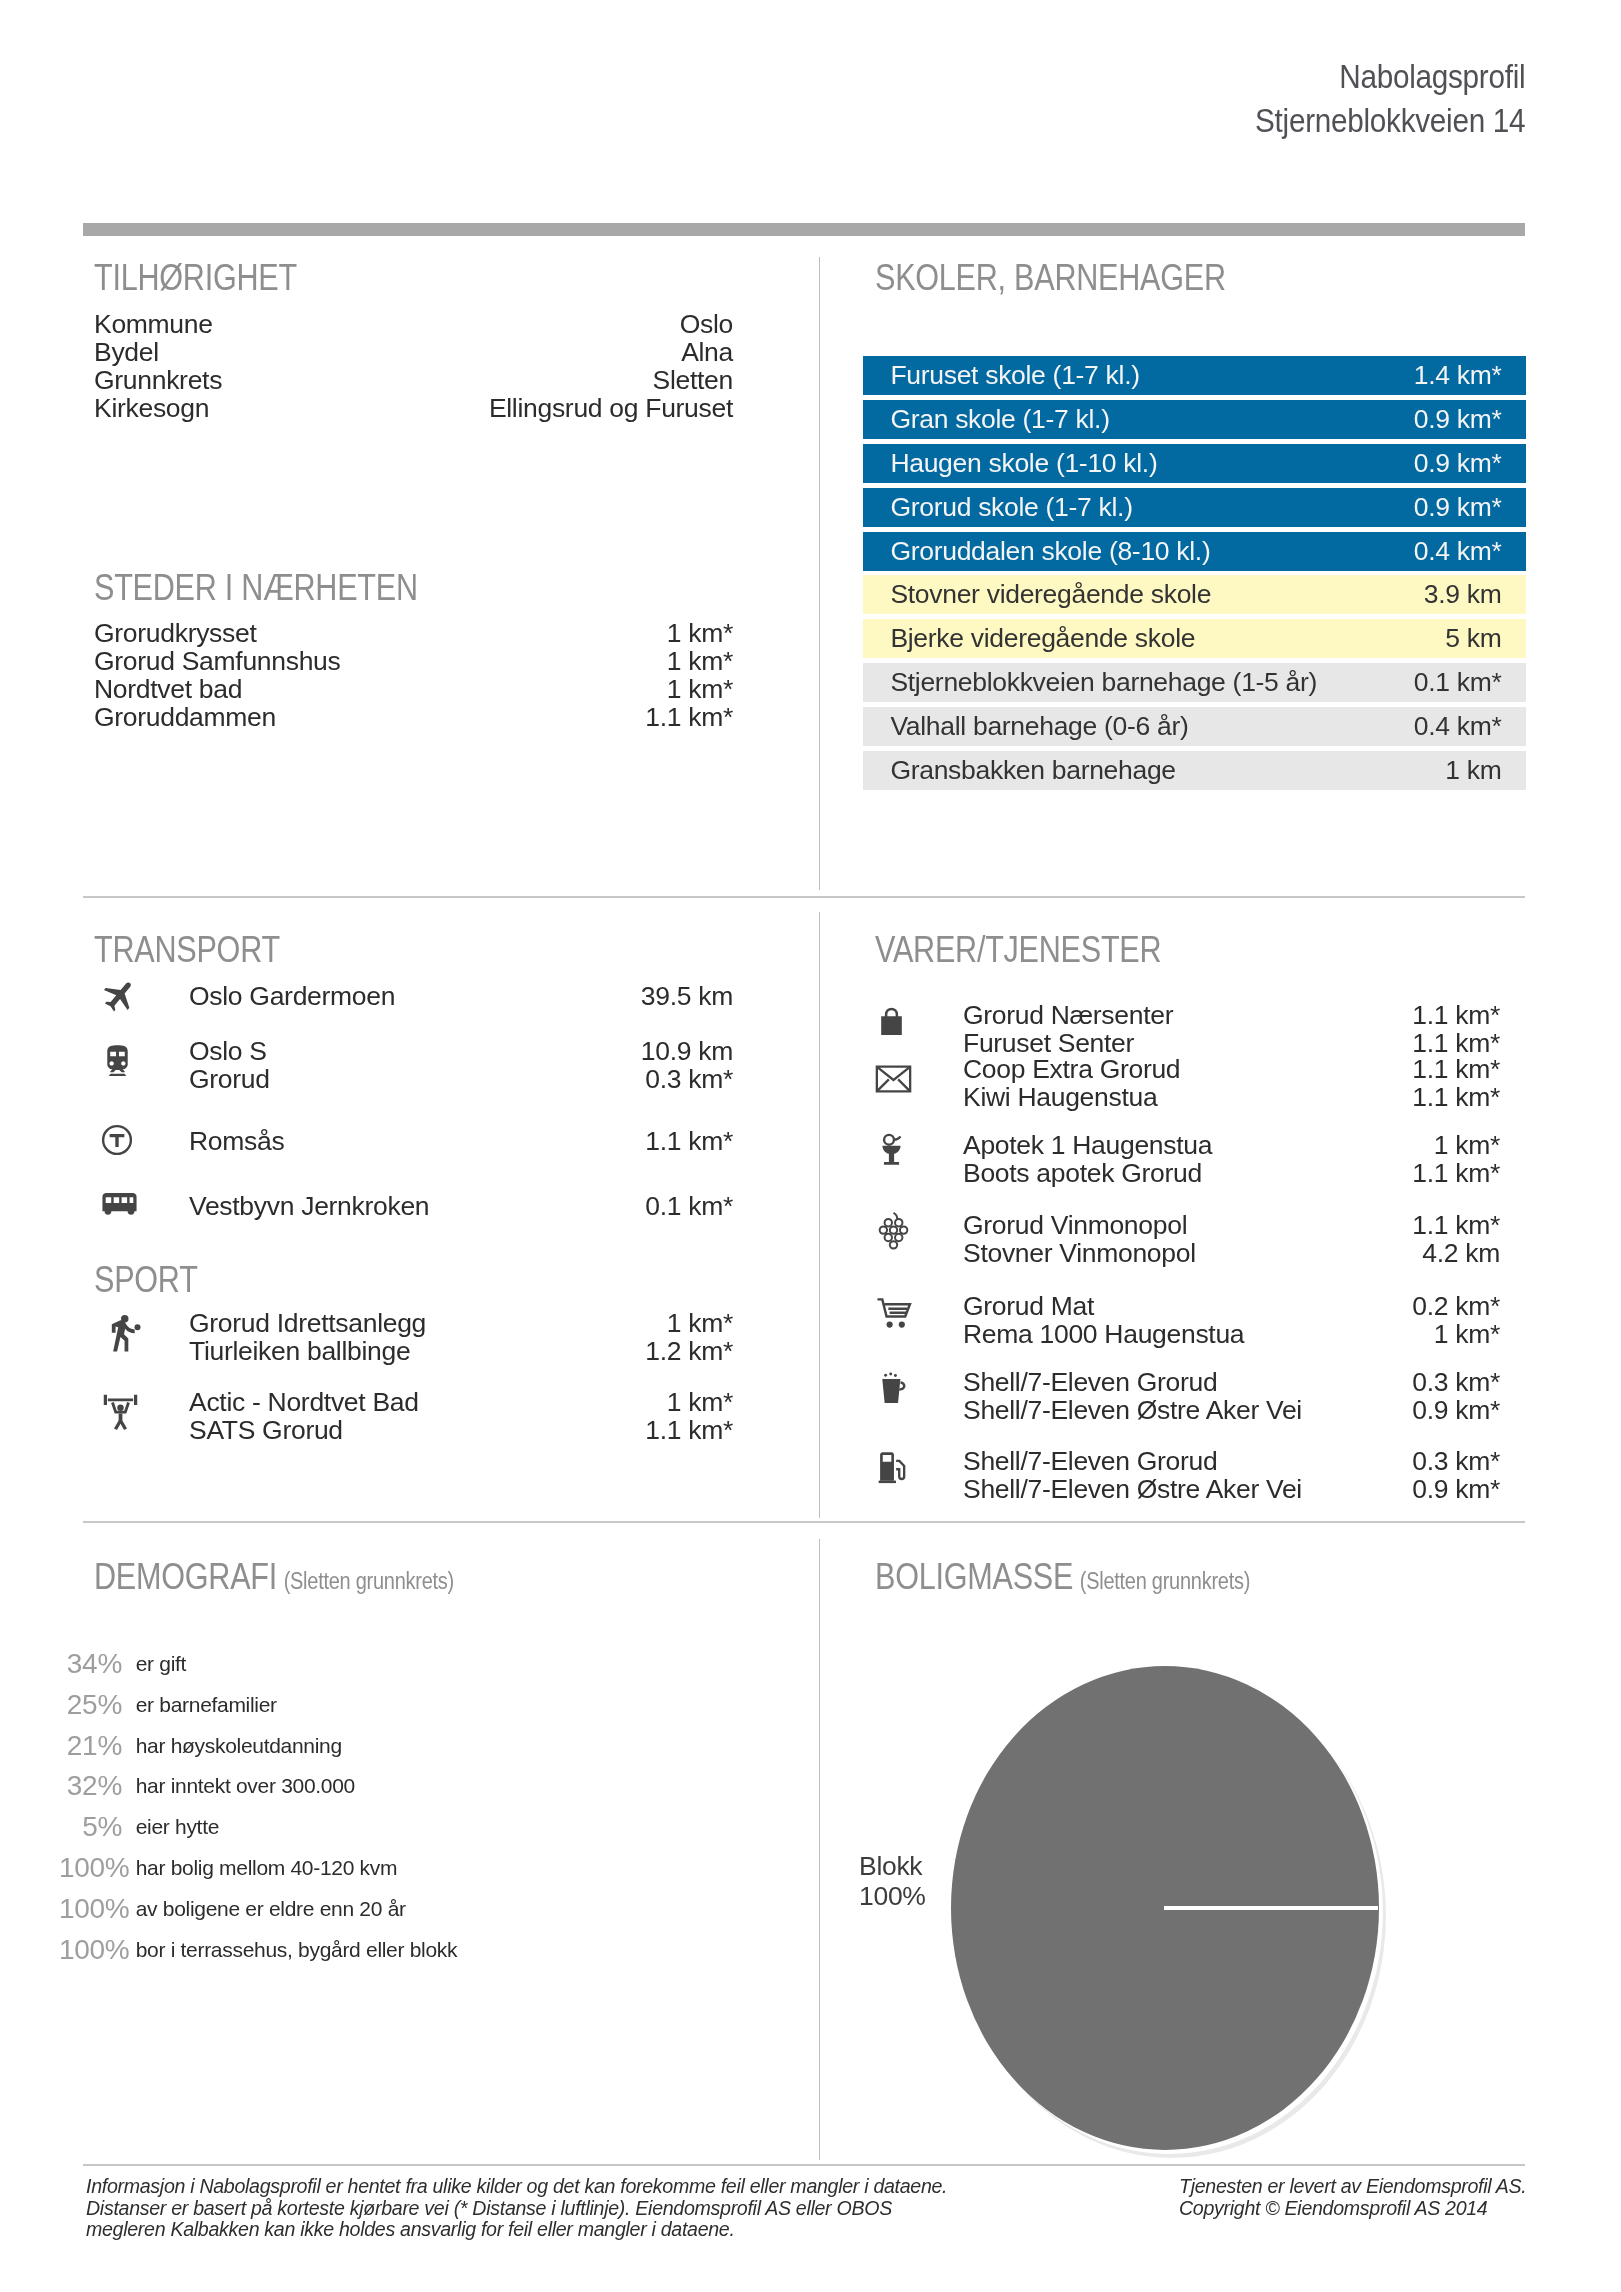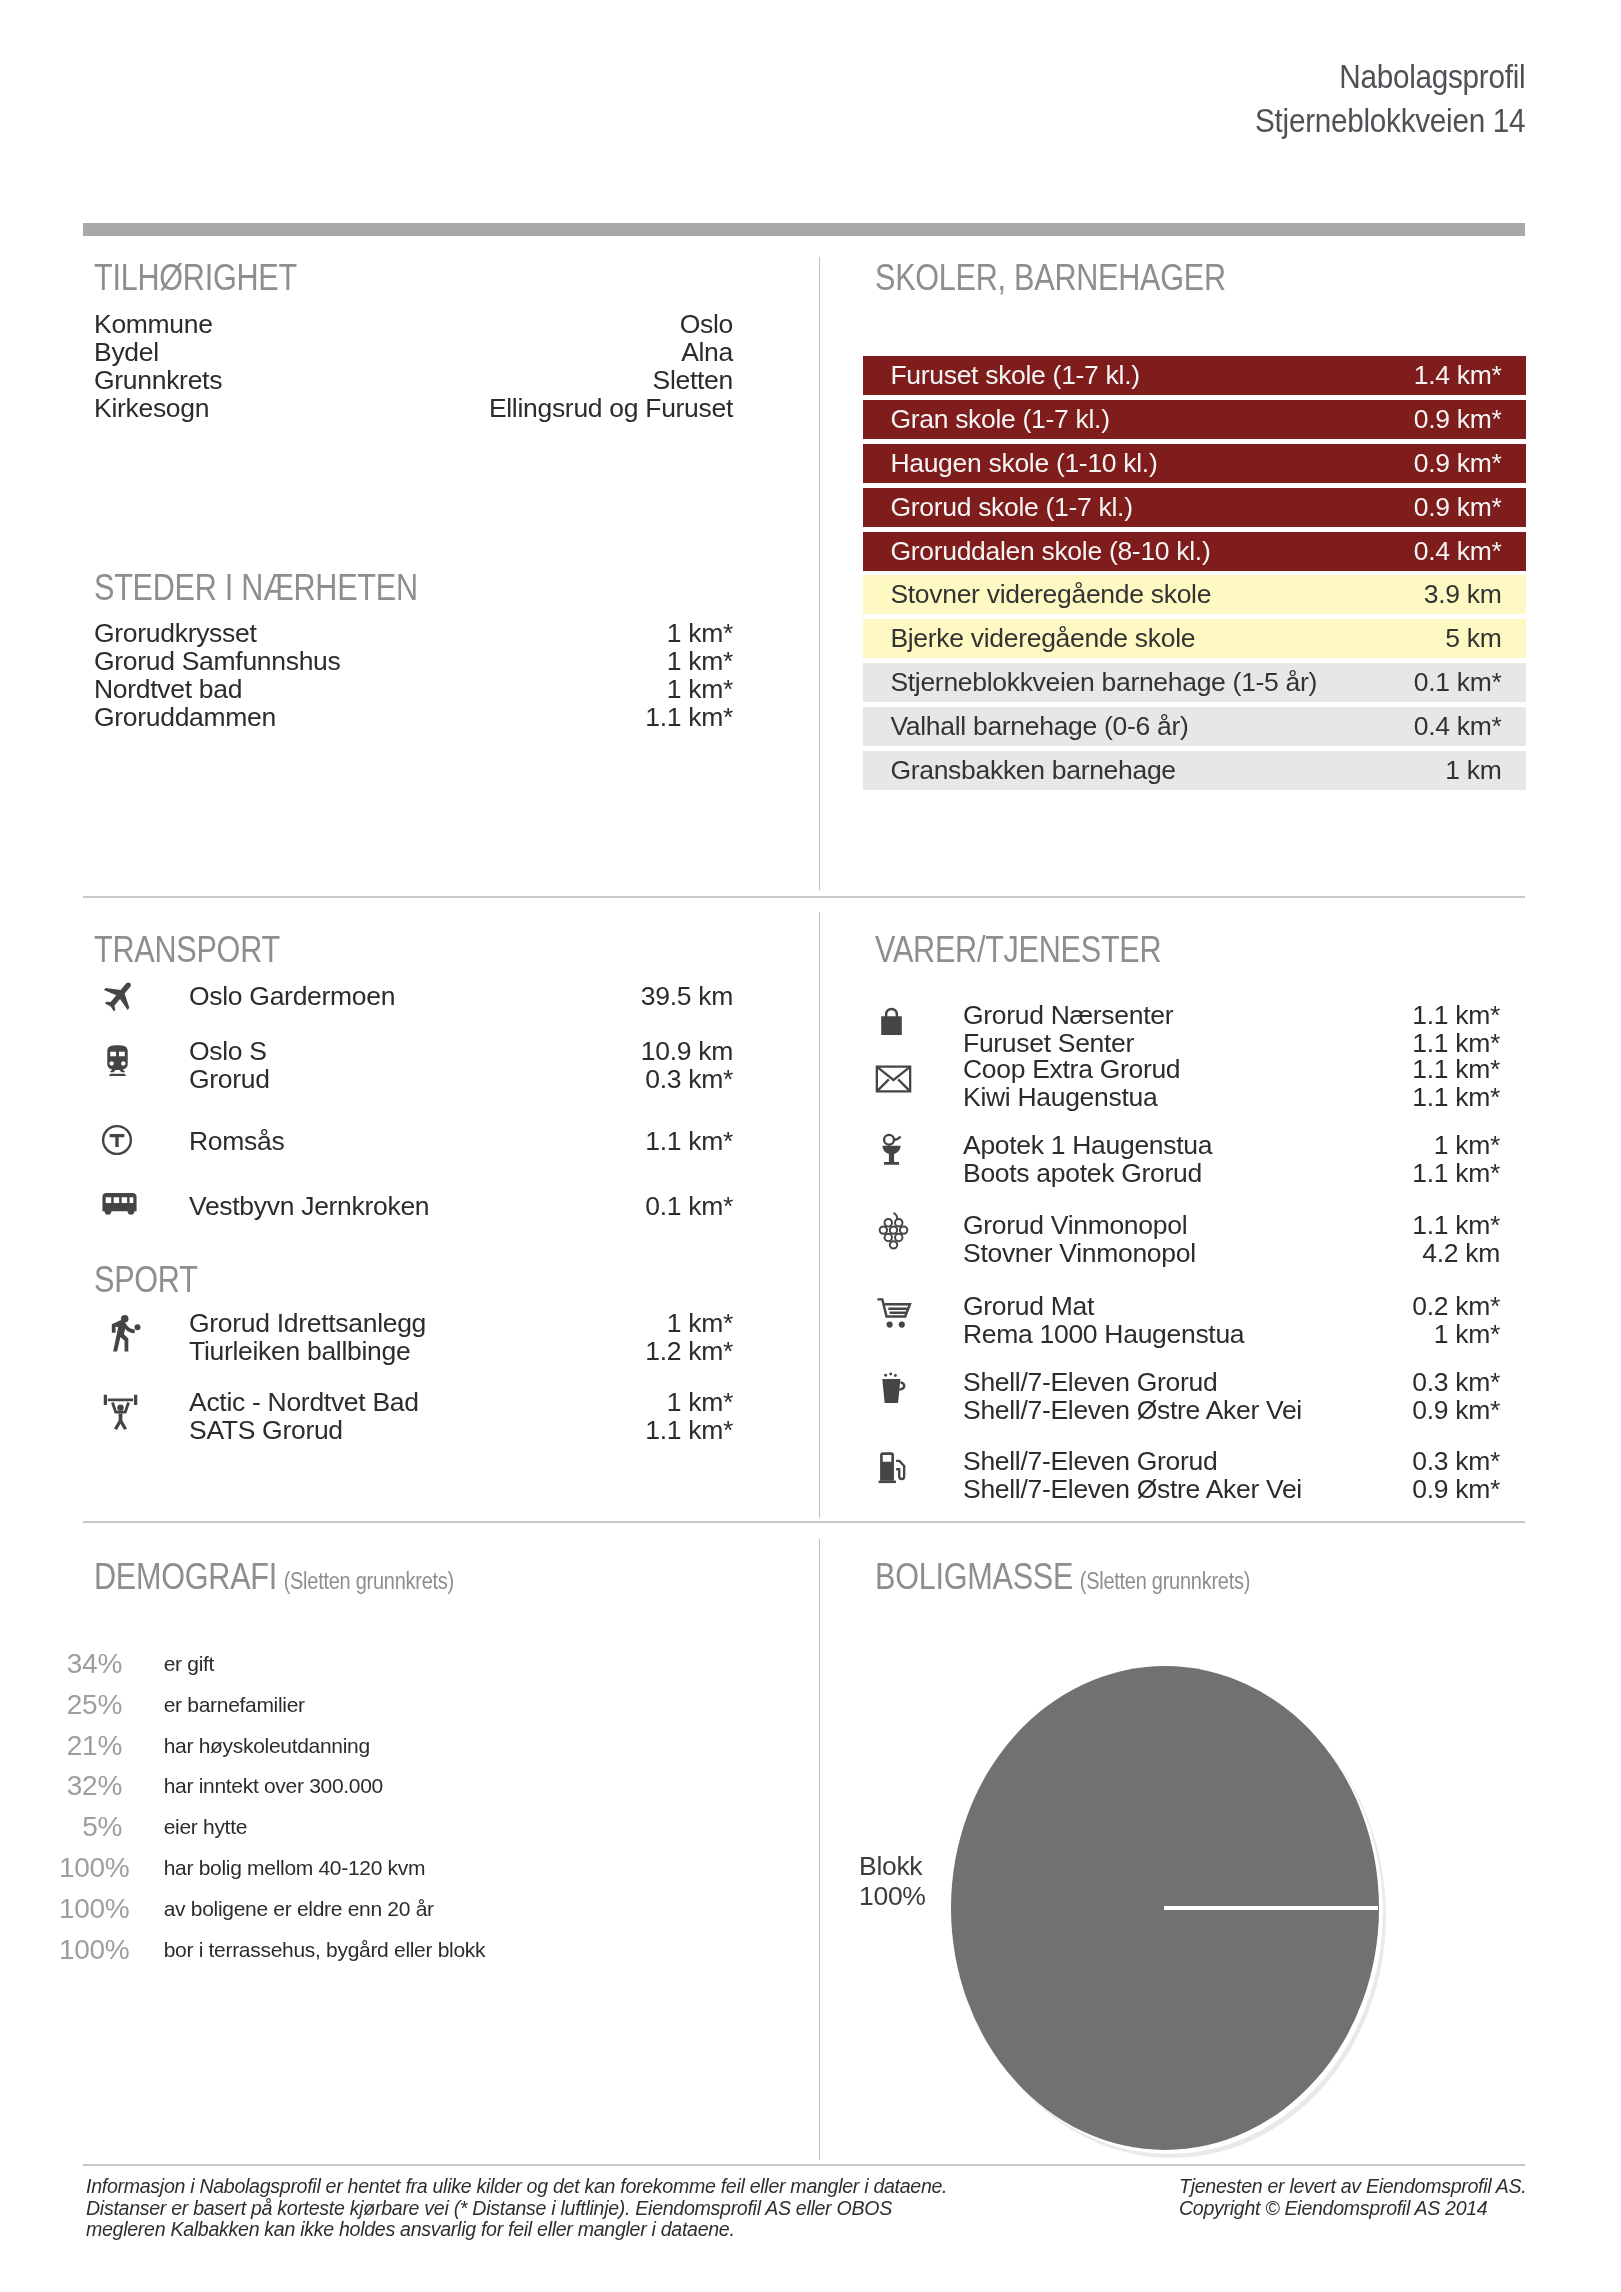--- a/index.html
+++ b/index.html
@@ -18,36 +18,36 @@
   .h2 .sub{font-size:23.5px;color:#8e8e8e;margin-left:7.8px;}
   
   .rows{display:block;}
   .row{display:flex;justify-content:space-between;line-height:28px;font-size:26.5px;}
   .row .lbl{text-align:center;}
   .row .val{text-align:right;white-space:nowrap;}
   
   .stable{left:863px;top:356px;width:663px;}
   .trow{height:39px;margin-bottom:4.9px;display:flex;justify-content:space-between;
         align-items:center;padding:0 24.5px 0 27.4px;font-size:26.5px;}
-  .t-dark{background:#7f1d1d;color:#f5f5f5;text-align:center;}
+  .t-dark{background:#0369a1;color:#f5f5f5;text-align:center;}
   .t-mid{background:#fef9c3;color:#333333;}
   .t-light{background:#e7e7e7;color:#333333;}
   
   .grp{position:absolute;width:639px;}
   .grp .lines{margin-left:95px;}
   .grp-r{position:absolute;width:625px;}
   .grp-r .lines{margin-left:88px;}
   .ic{position:absolute;left:5.9px;top:0;color:#454545;display:block;}
   .grp-r .ic{left:0;}
   
   .vline{width:1px;background:#bdbdbd;}
   .hline{left:83px;width:1442px;height:2px;background:#c8c8c8;}
   
   .demo{left:59px;top:1649px;width:686px;}
-  .drow{display:flex;line-height:29px;margin-bottom:11.8px;gap:28px;}
+  .drow{display:flex;line-height:29px;margin-bottom:11.8px;}
   .dpct{width:63px;text-align:right;font-size:28px;color:#9e9e9e;flex:0 0 auto;}
   .dlbl{margin-left:13.7px;font-size:21px;color:#2c2c2c;}
   
   .pie{left:951px;top:1666px;width:428px;height:484px;border-radius:50%;background:#717171;
        box-shadow:3.9px 3.9px 0 0 #ffffff,6.9px 7.8px 0 0 #e9e9e9;}
   .pieline{left:1164px;top:1906px;width:214px;height:3.9px;background:#ffffff;z-index:3;}
   .pielabel{left:859px;top:1851px;font-size:26.5px;line-height:30px;color:#3c3c3c;}
   
   .foot{font-style:italic;font-size:19.6px;line-height:21.6px;color:#2e2e2e;}
 </style>

